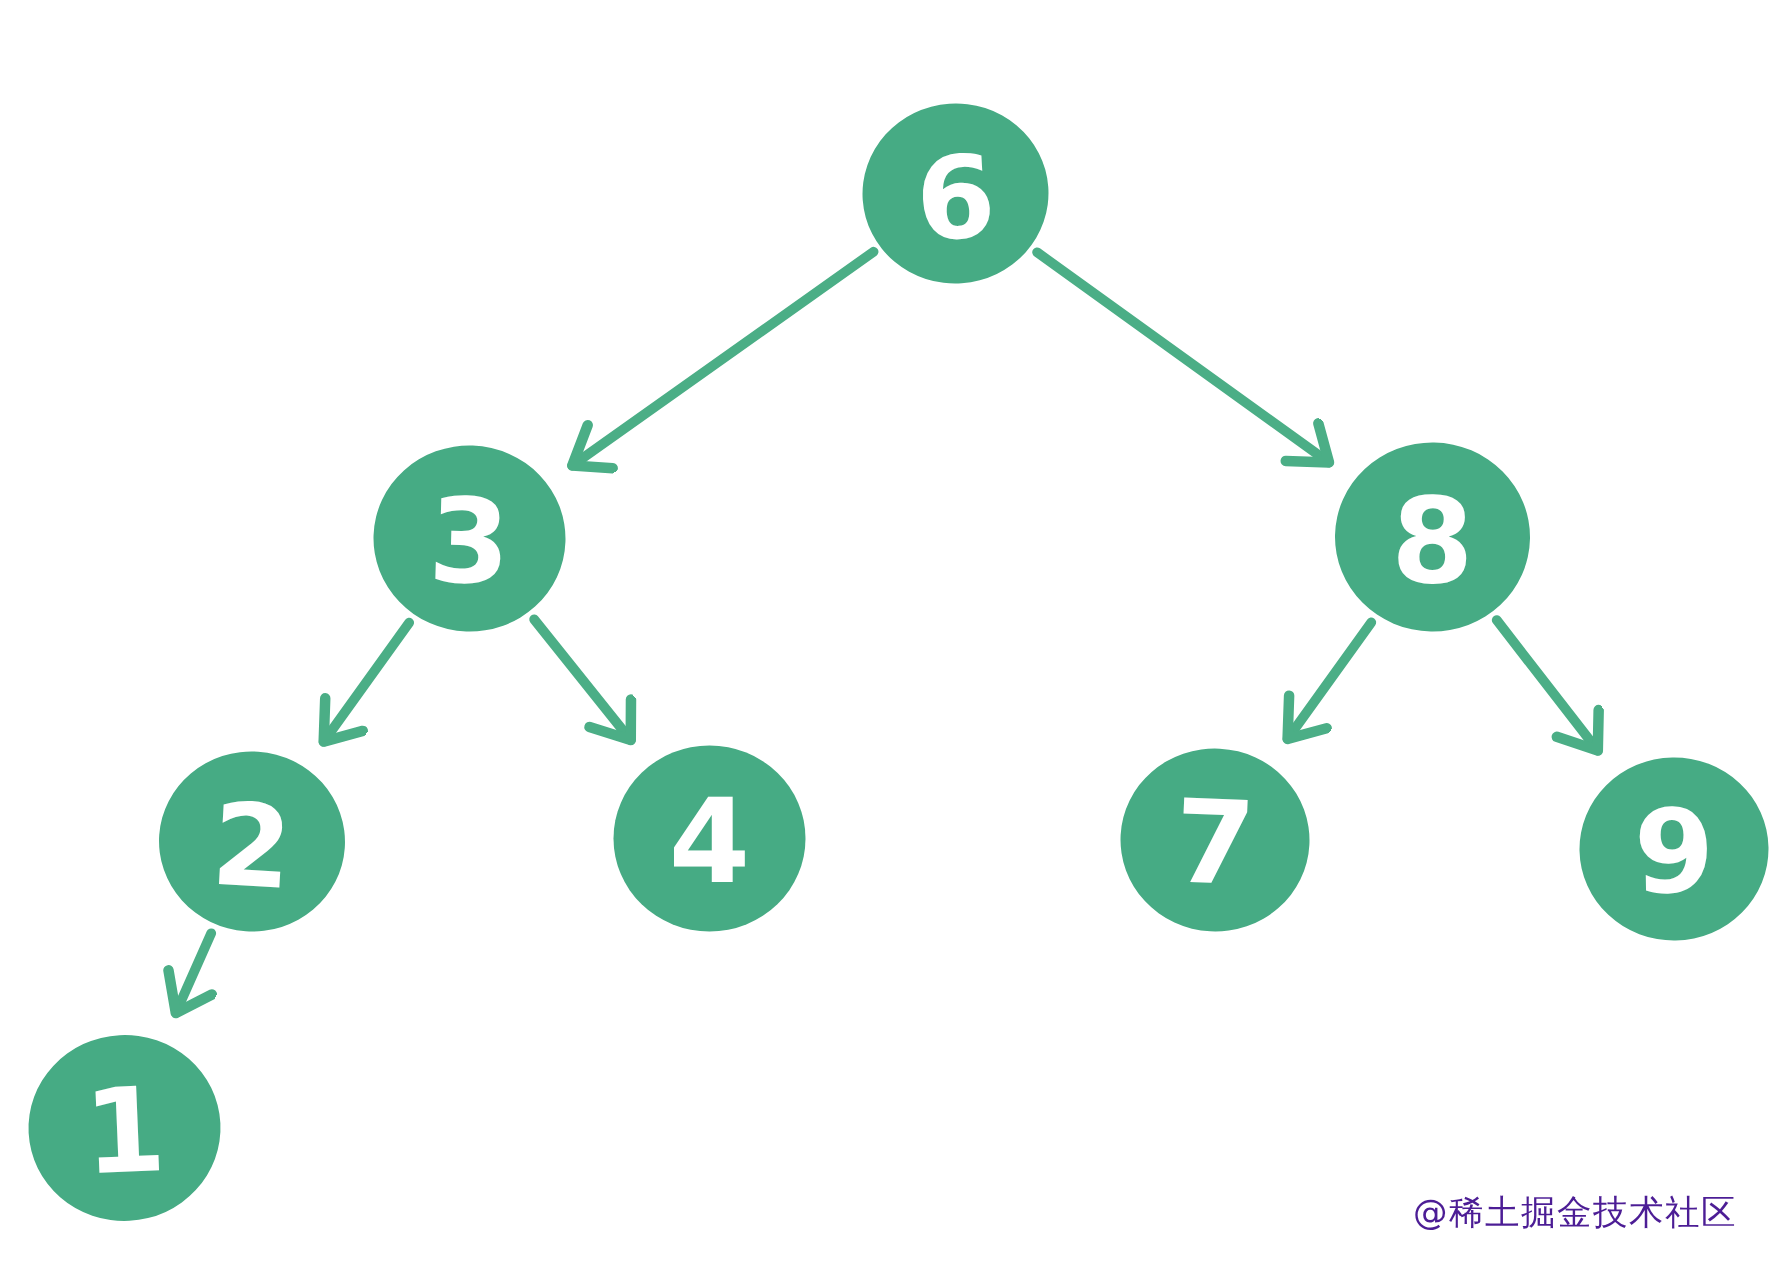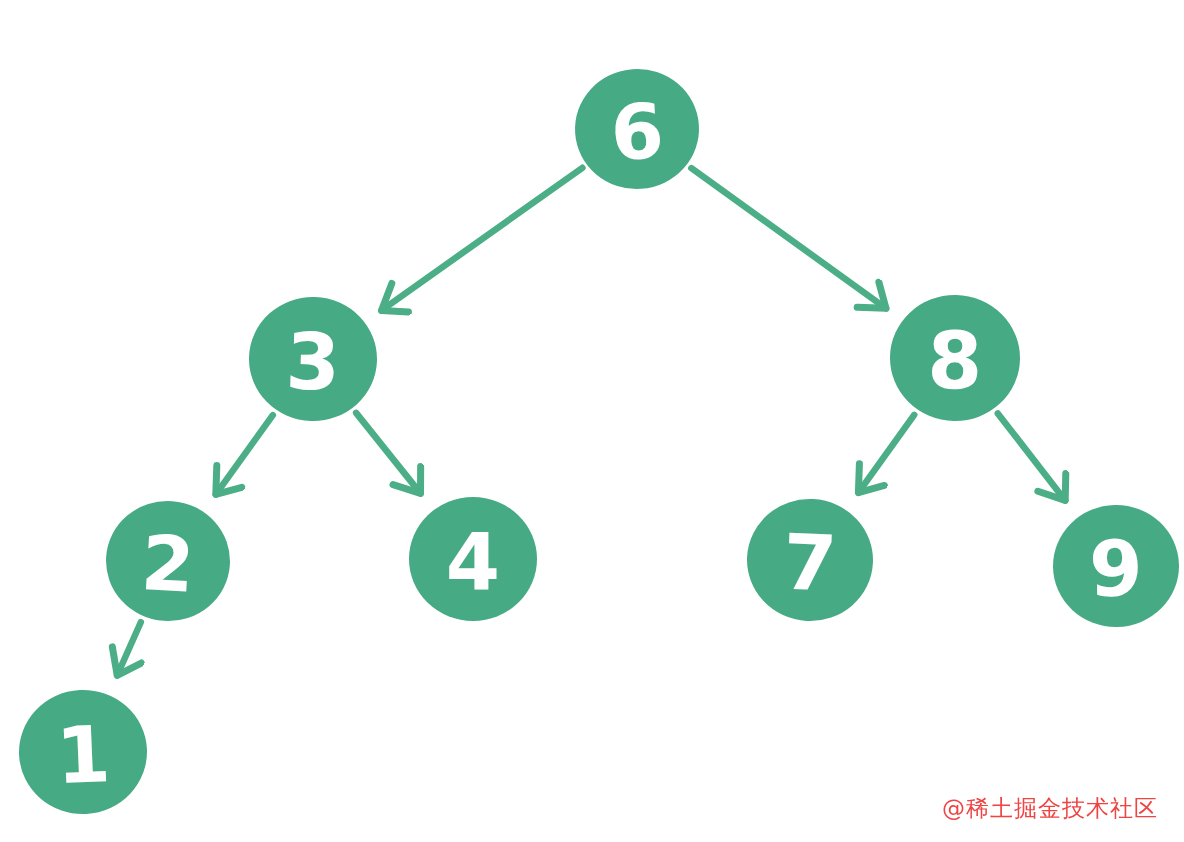--- a/index.html
+++ b/index.html
@@ -85,14 +85,14 @@
           <ellipse cx="1116" cy="566" rx="63" ry="61" fill="#46ab84" transform="rotate(-1 1116 566)"></ellipse>
           <text x="1116" y="566" class="node-label" fill="#ffffff" font-size="77" text-anchor="middle" dominant-baseline="central" dy="0.04em" transform="rotate(-0.8 1116 566)">9</text>
         </g>
         <g>
           <ellipse cx="83" cy="752" rx="64" ry="62" fill="#46ab84" transform="rotate(-3 83 752)"></ellipse>
           <text x="83" y="752" class="node-label" fill="#ffffff" font-size="78" text-anchor="middle" dominant-baseline="central" dy="0.04em" transform="rotate(-2.4000000000000004 83 752)">1</text>
         </g>
       </g>
   </svg>
 
-  <div class="watermark" style="color: #ef4444;">@稀土掘金技术社区</div>
+  <div class="watermark" style="color: #4c1d95;">@稀土掘金技术社区</div>
 </div>
 
 </body></html>

